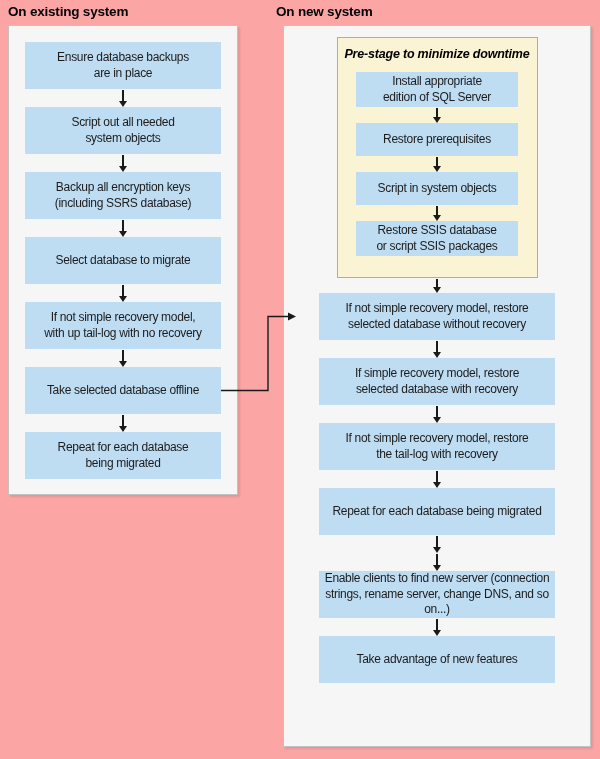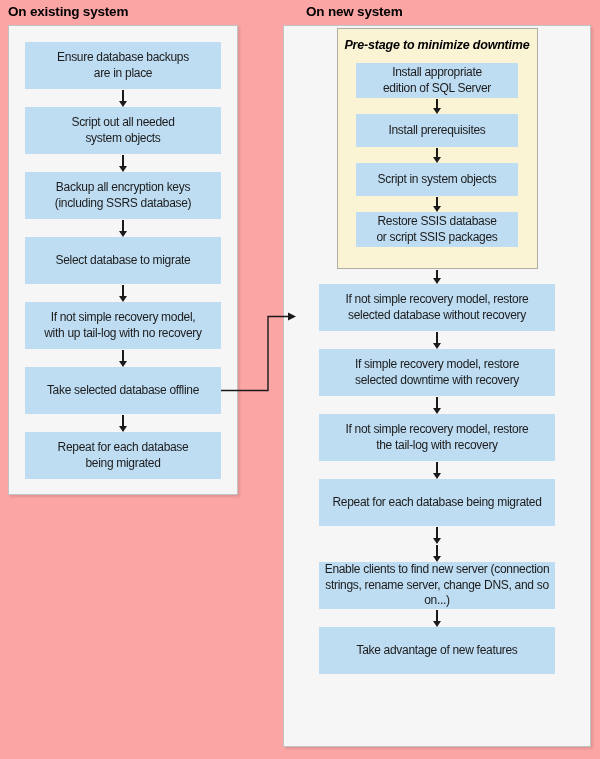--- a/index.html
+++ b/index.html
@@ -6,28 +6,28 @@
   #canvas{
     position:relative;width:600px;height:759px;background:#fca5a5;
     font-family:"Liberation Sans", sans-serif;color:var(--text,#1c1c1c);
     overflow:hidden;
   }
   .col-header{
     position:absolute;top:4px;font-weight:700;font-size:13.5px;
     letter-spacing:-0.2px;color:#000;
   }
   #header-left{left:8px;}
-  #header-right{left:306px;text-align:center;}
+  #header-right{left:276px;text-align:center;}
   .panel{
     position:absolute;background:var(--panel_bg,#f6f6f6);
     border:1px solid var(--panel_border,#c2c2c2);
     box-sizing:border-box;box-shadow:2px 2px 2px rgba(0,0,0,0.10);
   }
   #left-panel{left:8px;top:25px;width:230px;height:470px;padding-top:16px;}
-  #right-panel{left:283px;top:25px;width:308px;height:722px;padding-top:2px;}
+  #right-panel{left:283px;top:25px;width:308px;height:722px;padding-top:11px;}
   .step{
     background:var(--box_blue,#bedcf2);
     display:flex;align-items:center;justify-content:center;
     text-align:center;white-space:pre-line;
     font-size:12px;line-height:15.5px;letter-spacing:-0.3px;
     margin:0 auto;box-sizing:border-box;
   }
   .left-step{width:196px;height:47px;}
   .wide-step{width:236px;height:47px;}
   .small-step{width:162px;min-height:33px;padding:2px 2px;}
@@ -84,33 +84,33 @@
     <div class="step left-step">Repeat for each database
 being migrated</div>
   </div>
 
   <div class="panel" id="right-panel">
     <div class="prestage">
       <div class="prestage-title">Pre-stage to minimize downtime</div>
       <div class="step small-step">Install appropriate
 edition of SQL Server</div>
       <div class="arrow gap16"></div>
-      <div class="step small-step">Install prerequisites</div>
+      <div class="step small-step">Restore prerequisites</div>
       <div class="arrow gap16"></div>
       <div class="step small-step">Script in system objects</div>
       <div class="arrow gap16"></div>
       <div class="step small-step">Restore SSIS database
 or script SSIS packages</div>
     </div>
     <div class="arrow gap15"></div>
     <div class="step wide-step">If not simple recovery model, restore
 selected database without recovery</div>
     <div class="arrow gap18"></div>
     <div class="step wide-step">If simple recovery model, restore
-selected downtime with recovery</div>
+selected database with recovery</div>
     <div class="arrow gap18"></div>
     <div class="step wide-step">If not simple recovery model, restore
 the tail-log with recovery</div>
     <div class="arrow gap18"></div>
     <div class="step wide-step">Repeat for each database being migrated</div>
     <div class="arrow gap18"></div>
     <div class="arrow gap18"></div>
     <div class="step wide-step">Enable clients to find new server (connection
 strings, rename server, change DNS, and so on...)</div>
     <div class="arrow gap18"></div>

